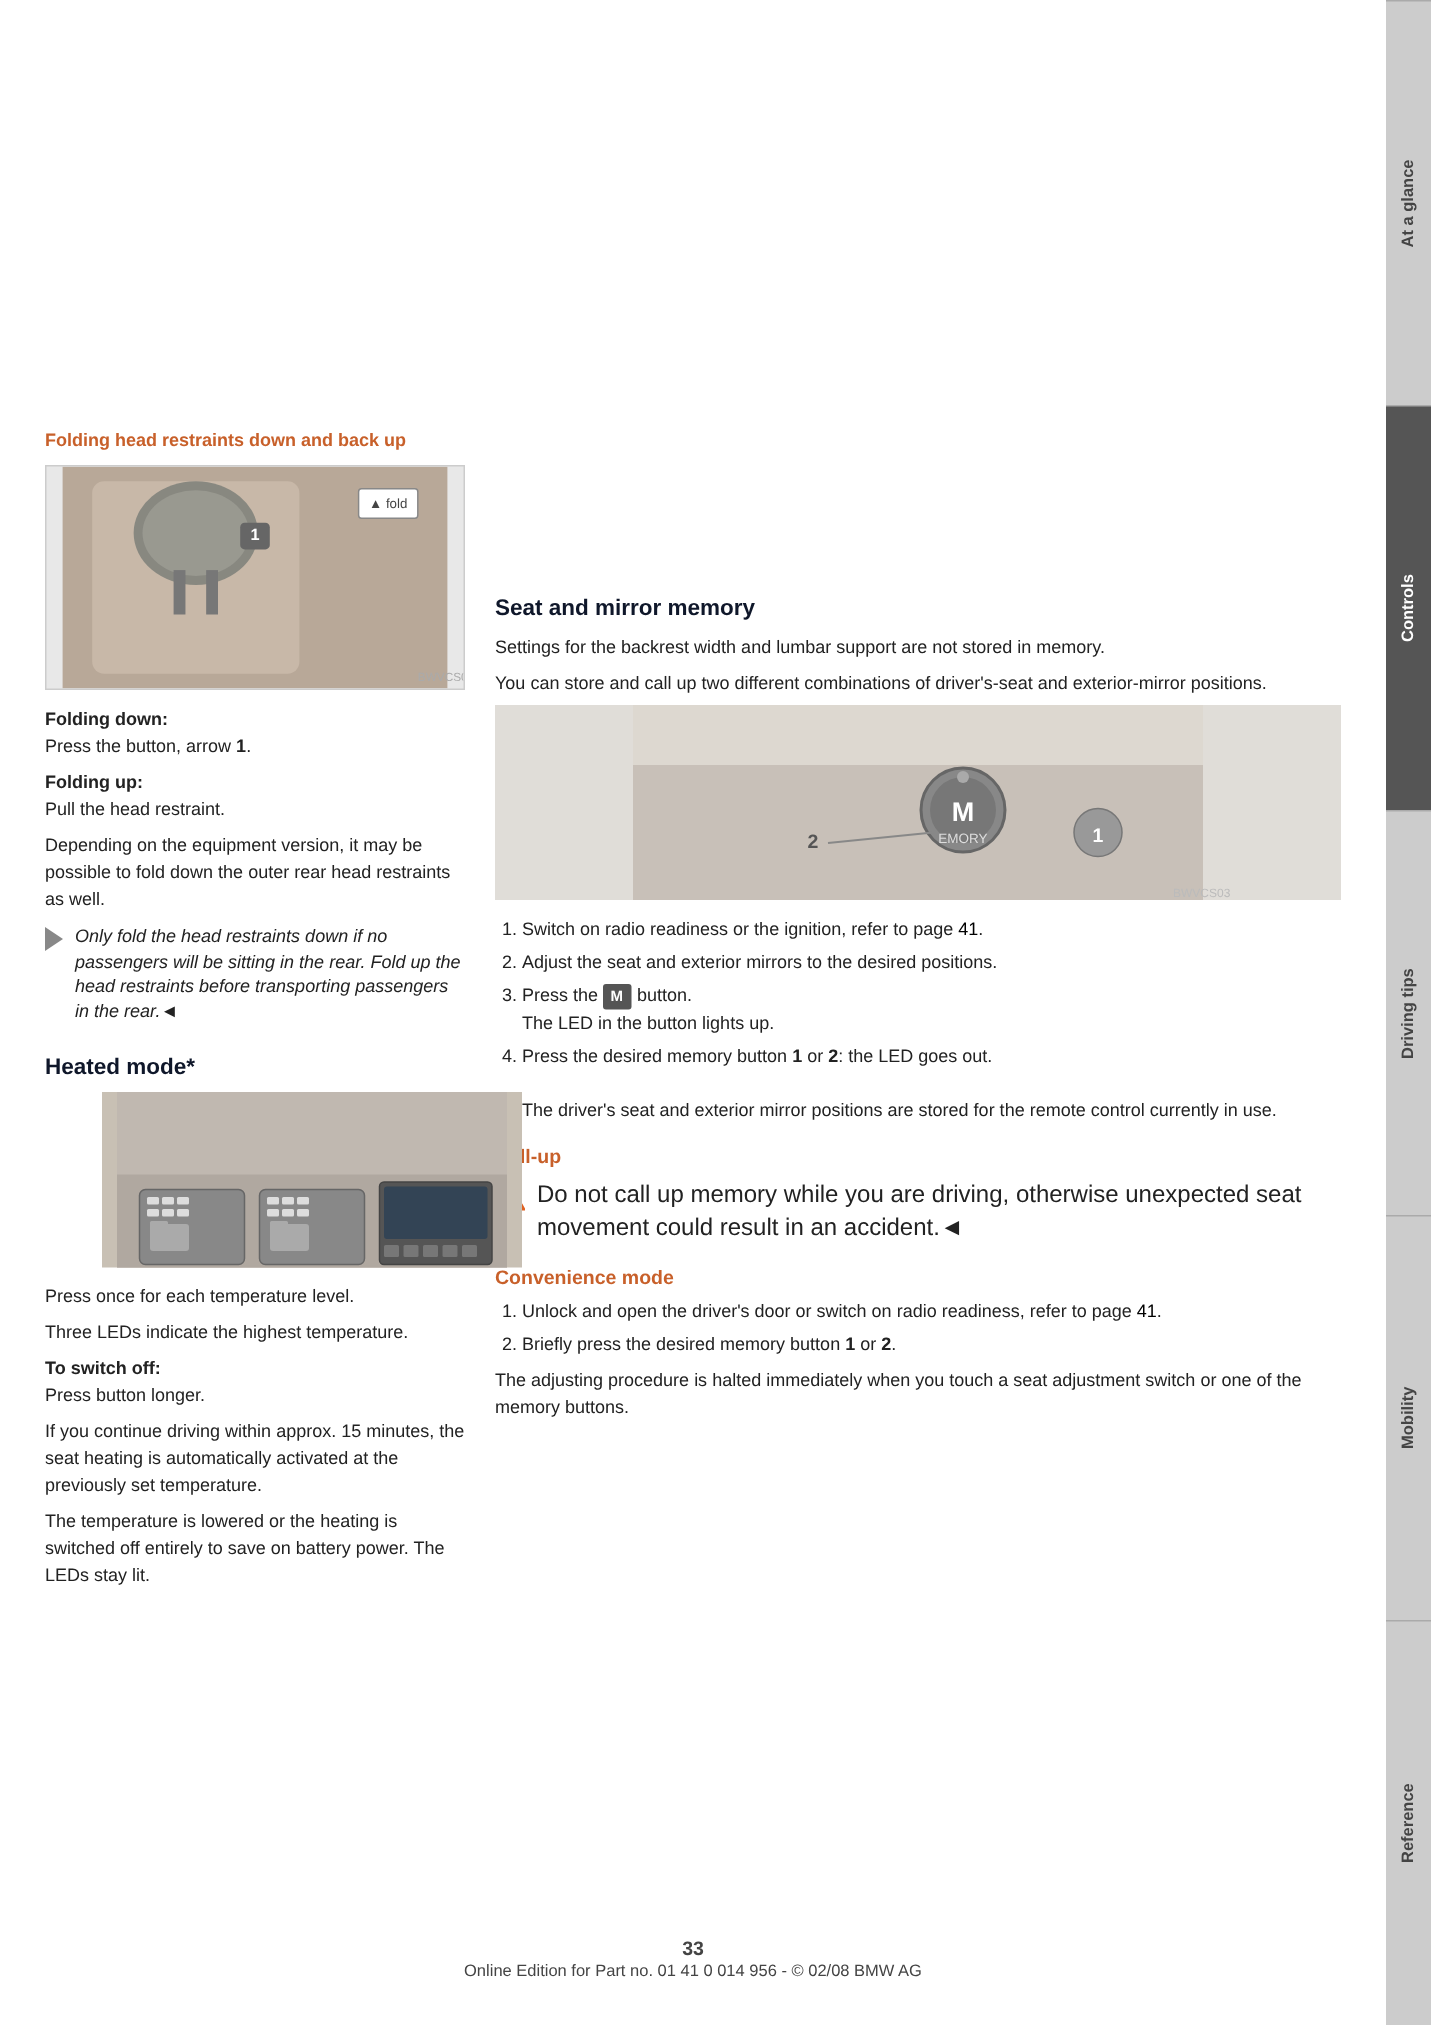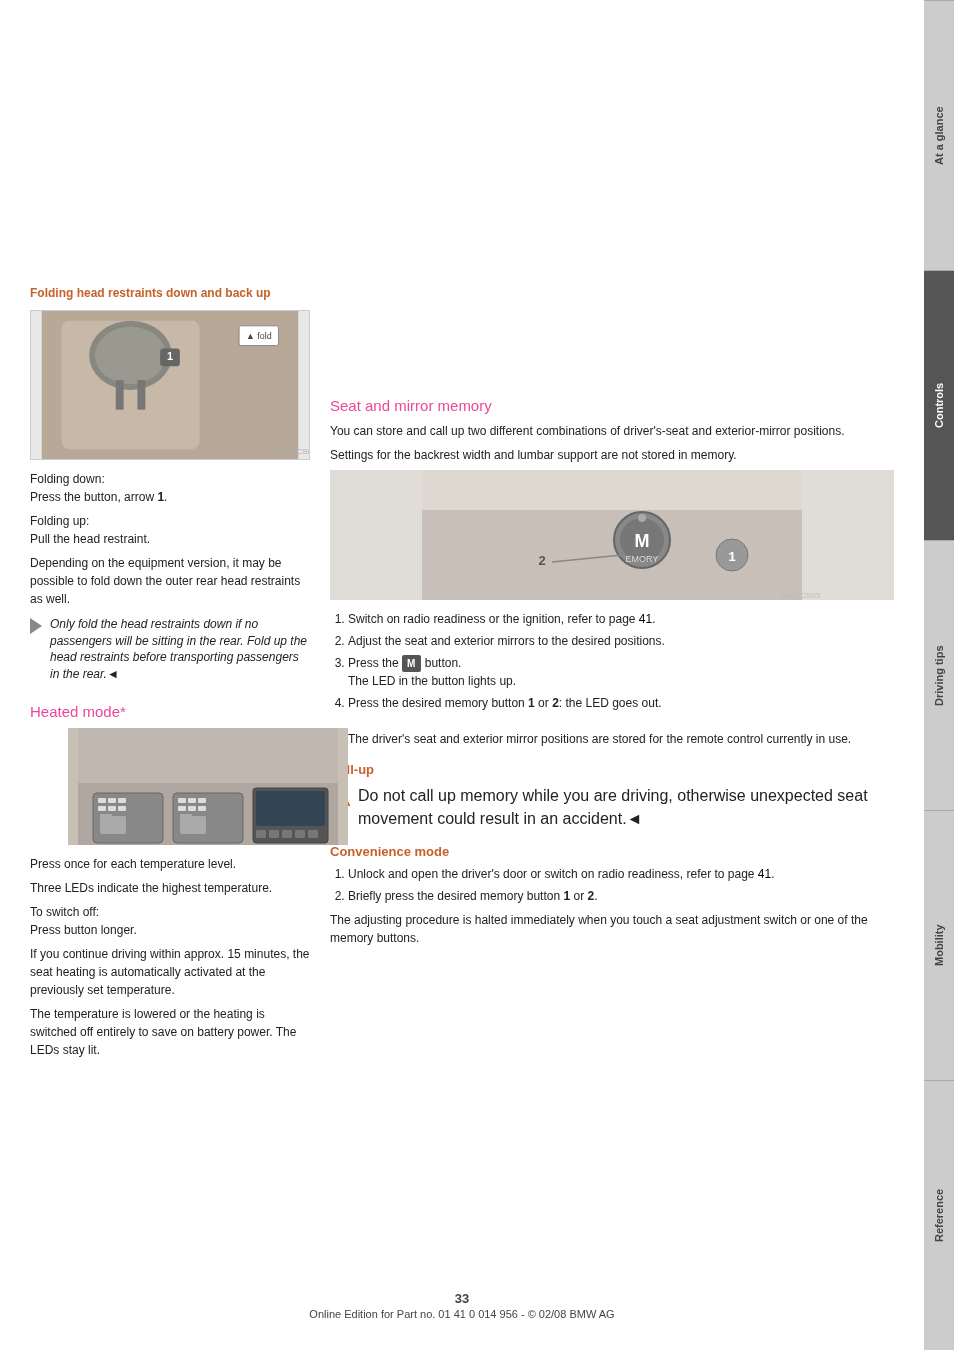--- a/index.html
+++ b/index.html
@@ -68,22 +68,22 @@
     }
 
     
     .right-col {
       flex: 1;
     }
 
     
     .section-title {
       font-size: 15px;
-      font-weight: normal;
-      color: #ec4899;
+      font-weight: bold;
+      color: #0f172a;
       margin-bottom: 8px;
     }
 
     .subsection-title {
       font-size: 13px;
       font-weight: bold;
       color: #c8602a;
       margin-bottom: 6px;
       margin-top: 14px;
     }
@@ -113,21 +113,21 @@
       height: 150px;
     }
 
     .text-content p {
       font-size: 12px;
       line-height: 1.5;
       margin-bottom: 6px;
     }
 
     .text-content p.label-bold {
-      font-weight: normal;
+      font-weight: bold;
       font-size: 12px;
       margin-bottom: 0;
     }
 
     
     .note-box {
       display: flex;
       align-items: flex-start;
       gap: 8px;
       margin: 8px 0;
@@ -359,22 +359,22 @@
         </div>
       </div>
 
     </div>
 
     <div class="right-col">
 
       <div class="section-title">Seat and mirror memory</div>
 
       <div class="text-content">
+        <p>Settings for the backrest width and lumbar support are not stored in memory.</p>
         <p>You can store and call up two different combinations of driver's-seat and exterior-mirror positions.</p>
-        <p>Settings for the backrest width and lumbar support are not stored in memory.</p>
       </div>
 
 
       <div class="memory-illustration">
         <svg width="100%" height="130" viewBox="0 0 380 130" xmlns="http://www.w3.org/2000/svg">
           <rect width="380" height="130" fill="#ddd8d0"></rect>
 
           <rect x="0" y="40" width="380" height="90" fill="#c8c0b8"></rect>
 
           <circle cx="220" cy="70" r="28" fill="#888" stroke="#666" stroke-width="2"></circle>

